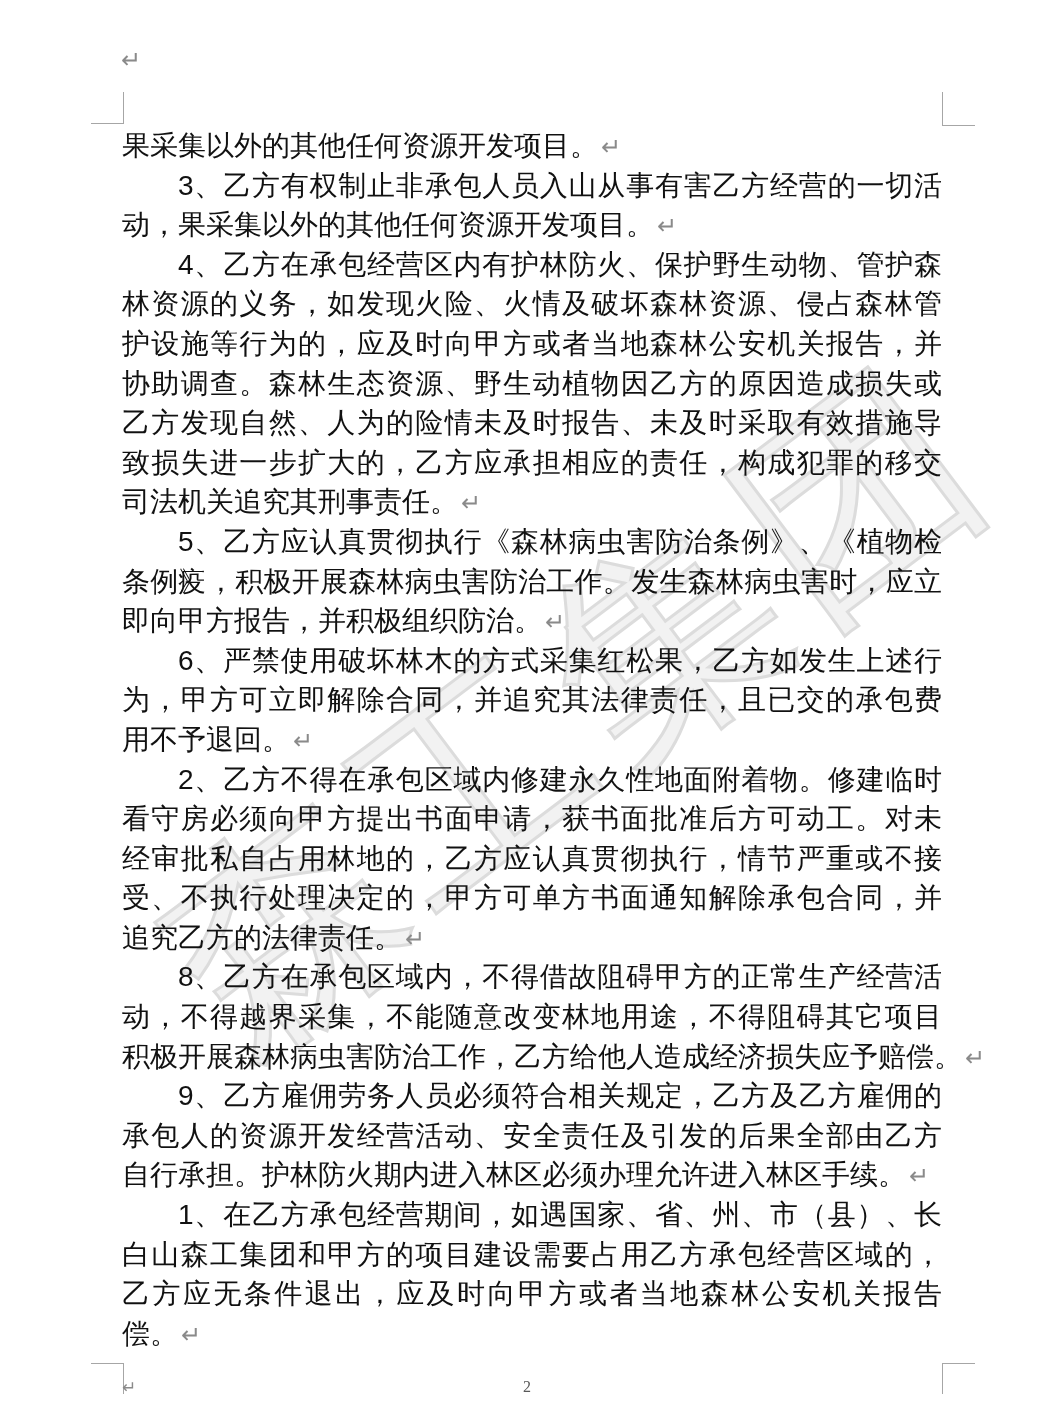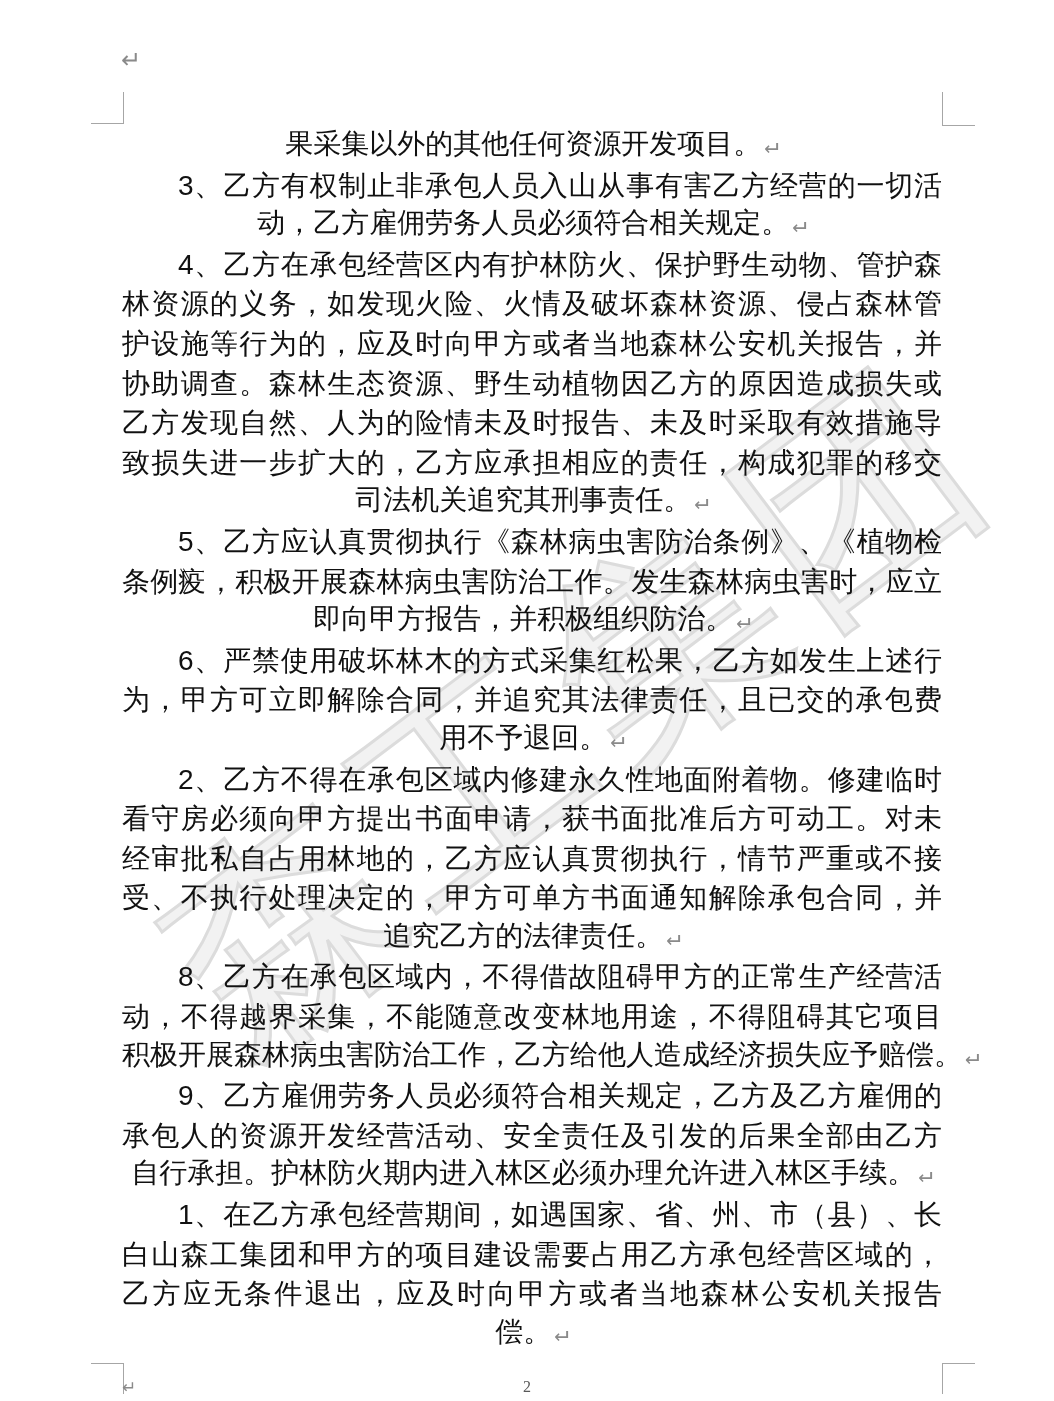--- a/index.html
+++ b/index.html
@@ -58,24 +58,23 @@
   .line{
     height:39.6px;
     line-height:39.6px;
     overflow:visible;
   }
   .line.fill{
     text-align:justify;
     text-align-last:justify;
   }
   .line.end{
-    text-align:center;
+    text-align:left;
     text-align-last:auto;
     white-space:nowrap;
-    font-family:Liberation Mono, monospace;
   }
   .line.indent{padding-left:56px;}
   .line .pilcrow{font-size:24px;margin-left:3px;}
 </style>
 </head>
 <body>
 
 <div class="page">
 
   <div class="watermark">森工集团</div>
@@ -83,21 +82,21 @@
   <div class="mark mark-tl"></div>
   <div class="mark mark-tr"></div>
   <div class="mark mark-bl"></div>
   <div class="mark mark-br"></div>
 
   <div class="pilcrow header-pilcrow">↵</div>
 
   <div class="body-text" id="body-text">
       <div class="line end"><span>果采集以外的其他任何资源开发项目。</span><span class="pilcrow">↵</span></div>
       <div class="line fill indent"><span>3、乙方有权制止非承包人员入山从事有害乙方经营的一切活</span></div>
-      <div class="line end"><span>动，乙方雇佣劳务人员必须符合相关规定。</span><span class="pilcrow">↵</span></div>
+      <div class="line end"><span>动，果采集以外的其他任何资源开发项目。</span><span class="pilcrow">↵</span></div>
       <div class="line fill indent"><span>4、乙方在承包经营区内有护林防火、保护野生动物、管护森</span></div>
       <div class="line fill"><span>林资源的义务，如发现火险、火情及破坏森林资源、侵占森林管</span></div>
       <div class="line fill"><span>护设施等行为的，应及时向甲方或者当地森林公安机关报告，并</span></div>
       <div class="line fill"><span>协助调查。森林生态资源、野生动植物因乙方的原因造成损失或</span></div>
       <div class="line fill"><span>乙方发现自然、人为的险情未及时报告、未及时采取有效措施导</span></div>
       <div class="line fill"><span>致损失进一步扩大的，乙方应承担相应的责任，构成犯罪的移交</span></div>
       <div class="line end"><span>司法机关追究其刑事责任。</span><span class="pilcrow">↵</span></div>
       <div class="line fill indent"><span>5、乙方应认真贯彻执行《森林病虫害防治条例》、《植物检疫</span></div>
       <div class="line fill"><span>条例》，积极开展森林病虫害防治工作。发生森林病虫害时，应立</span></div>
       <div class="line end"><span>即向甲方报告，并积极组织防治。</span><span class="pilcrow">↵</span></div>

